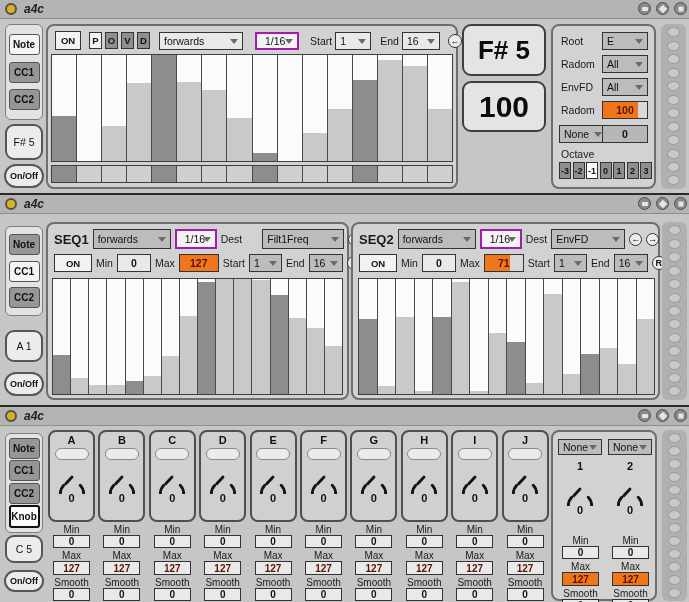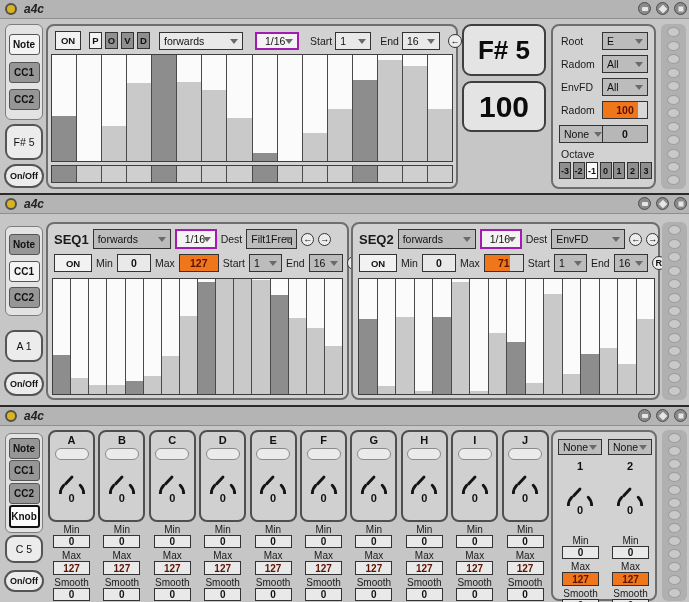--- a/index.html
+++ b/index.html
@@ -280,21 +280,21 @@
     <div class="box" style="left:46px;top:27px;width:303px;height:178px;">
       <div class="row" style="left:6px;top:5px;gap:4px;">
         <span class="lbl" style="font-size:13px;font-weight:bold;">SEQ1</span>
         <div class="dd gray" style="width:78px;height:20px;">
             <span>forwards</span>
           </div>
         <div class="dd heavy" style="width:42px;height:20px;">
             <span>1/16</span>
           </div>
         <span class="lbl">Dest</span>
-        <div class="dd gray" style="width:51px;height:20px;">
+        <div class="dd gray" style="width:82px;height:20px;margin-left:16px;">
             <span>Filt1Freq</span>
           </div>
         <div class="cbtn" style="width:13px;height:13px;">←</div>
         <div class="cbtn" style="width:13px;height:13px;">→</div>
       </div>
       <div class="row" style="left:6px;top:30px;gap:4px;">
         <div class="sqbtn" style="width:38px;height:18px;">ON</div>
         <span class="lbl">Min</span>
         <div class="numbox" style="width:34px;">
             <span>0</span>

